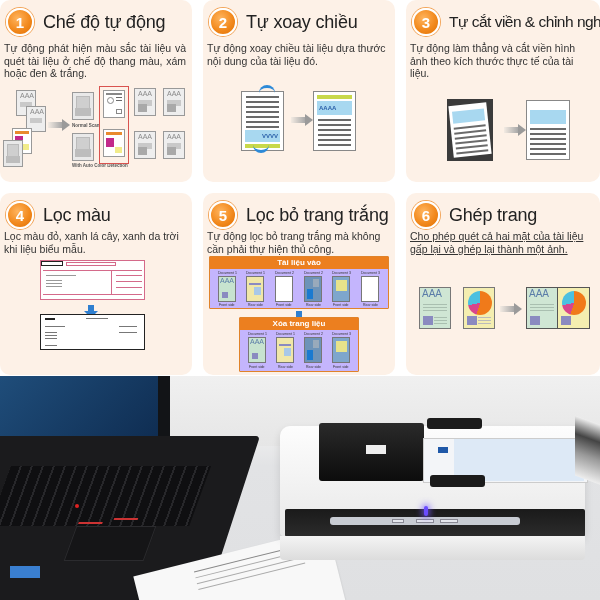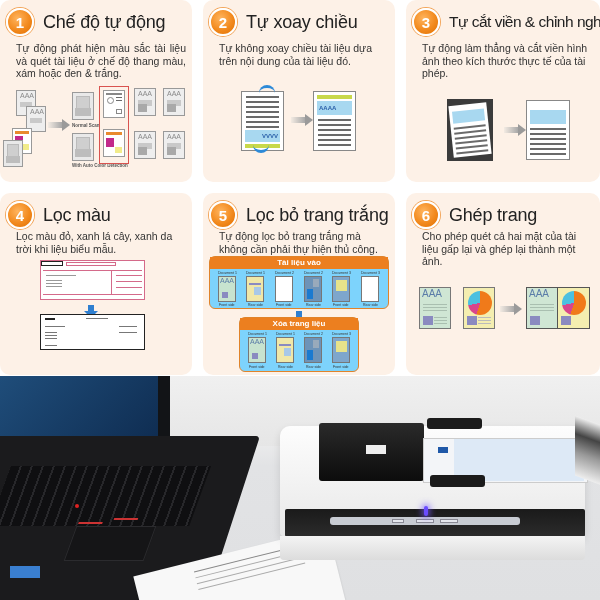--- a/index.html
+++ b/index.html
@@ -18,21 +18,21 @@
     background: radial-gradient(circle at 40% 35%, #ffb45e 0%, #f28a1e 55%, #e06e00 100%);
     border: 2px solid #fff;
     box-shadow: 0 0 0 1px #f2a55a;
     color: #fff; font-weight: bold; font-size: 15px;
     display: flex; align-items: center; justify-content: center;
     font-family: "Liberation Sans", sans-serif;
   }
   .title { margin-left: 9px; font-size: 18px; color: #222; font-family: "Liberation Sans", sans-serif; white-space: nowrap; letter-spacing: -0.2px; }
   .title.small { font-size: 15.5px; letter-spacing: -0.5px; }
   .desc {
-    position: absolute; left: 16px; right: 6px;
+    position: absolute; left: 4px; right: 6px;
     font-size: 10.5px; line-height: 12.5px; color: #333;
     font-family: "Liberation Sans", sans-serif;
   }
 
   
   .doc { position: absolute; background: #fff; border: 1px solid #888; }
   .lines { position: absolute; left: 4px; right: 4px; }
   .lines div { height: 2px; background: #6a6a6a; margin-bottom: 3px; }
 
   .arrow-right {
@@ -57,21 +57,21 @@
   .gray-doc .img { position: absolute; left: 3px; top: 3px; right: 3px; height: 55%; background: #cfcfcf; border: 1px solid #bbb; }
   .gray-doc .q { position: absolute; bottom: 3px; width: 44%; height: 30%; background: #bdbdbd; }
   .aaa-doc { position: absolute; background: #eee; border: 1px solid #999; }
   .aaa-doc .t { position: absolute; left: 3px; top: 1px; font-size: 9px; color: #8a8a8a; font-family: "Liberation Sans", sans-serif; }
   .aaa-doc .b1 { position: absolute; left: 3px; right: 3px; top: 14px; height: 6px; background: #c9c9c9; }
   .aaa-doc .b2 { position: absolute; left: 3px; width: 9px; bottom: 3px; height: 8px; background: #a9a9a9; }
 
   .tiny-cap { position: absolute; font-size: 4.5px; font-weight: bold; color: #555; font-family: "Liberation Sans", sans-serif; white-space: nowrap; }
 
   
-  .p5-box { position: absolute; border: 1px solid #e0832a; border-radius: 6px; background: #7dd3fc; }
+  .p5-box { position: absolute; border: 1px solid #e0832a; border-radius: 1px; background: #c4b5fd; }
   .p5-bar { position: absolute; left: 0; right: 0; top: 0; height: 12px; background: #ec7f1f; color: #fff; font-size: 8px; font-weight: bold; text-align: center; line-height: 12px; font-family: "Liberation Sans", sans-serif; }
   .p5-doc { position: absolute; width: 18px; height: 26px; border: 1px solid #777; }
   .p5-lbl { position: absolute; font-size: 3.5px; color: #333; white-space: nowrap; font-family: "Liberation Sans", sans-serif; }
 
   
   .photo { position: absolute; left: 0; top: 376px; width: 600px; height: 224px; overflow: hidden;
     background: linear-gradient(180deg, #e9e9e9 0%, #efefef 25%, #e2e3e5 40%, #dfe0e2 100%); }
 </style>
 </head>
 <body>
@@ -157,21 +157,21 @@
         <div class="b2"></div>
       </div>
   </div>
 </div>
 
 <div class="panel" style="left:203px;top:0;width:192px;height:182px;">
   <div class="panel-head">
     <div class="num">2</div>
     <div class="title">Tự xoay chiều</div>
   </div>
-  <div class="desc" style="top:42px;">Tự không xoay chiều tài liệu dựa trên nội dung của tài liệu đó.</div>
+  <div class="desc" style="top:42px;">Tự động xoay chiều tài liệu dựa thước nội dung của tài liệu đó.</div>
 
   <div>
     <div class="doc" style="left:38px;top:91px;width:43px;height:60px;">
       <div class="lines" style="top:4px;">
         <div></div>
           <div></div>
           <div></div>
           <div></div>
           <div></div>
           <div></div>
@@ -199,21 +199,21 @@
       </div>
     </div>
   </div>
 </div>
 
 <div class="panel" style="left:406px;top:0;width:194px;height:182px;">
   <div class="panel-head">
     <div class="num">3</div>
     <div class="title small">Tự cắt viền &amp; chỉnh nghiêng</div>
   </div>
-  <div class="desc" style="top:42px;">Tự động làm thẳng và cắt viền hình ảnh theo kích thước thực tế của tài phép.</div>
+  <div class="desc" style="top:42px;">Tự động làm thẳng và cắt viền hình ảnh theo kích thước thực tế của tài liệu.</div>
 
   <div>
     <div style="position:absolute;left:41px;top:99px;width:46px;height:62px;background:#3b3b3b;">
       <div style="position:absolute;left:4px;top:5px;width:38px;height:52px;background:#fff;transform:rotate(-6deg);">
         <div style="position:absolute;left:3px;right:3px;top:6px;height:12px;background:#a8d8f0"></div>
         <div class="lines" style="top:22px;left:3px;right:3px">
             <div></div>
             <div></div>
             <div></div>
             <div></div>
@@ -354,21 +354,21 @@
       <div class="p5-lbl" style="left:93px;top:47px;">Front side</div>
     </div>
   </div>
 </div>
 
 <div class="panel" style="left:406px;top:193px;width:194px;height:182px;">
   <div class="panel-head">
     <div class="num">6</div>
     <div class="title">Ghép trang</div>
   </div>
-  <div class="desc" style="top:37px;">Cho phép quét cả hai mặt của tài liệu gấp lại và ghép lại thành một ảnh.</div>
+  <div class="desc" style="top:37px;text-decoration:underline;">Cho phép quét cả hai mặt của tài liệu gấp lại và ghép lại thành một ảnh.</div>
 
   <div>
 
     <div style="position:absolute;left:13px;top:94px;width:32px;height:42px;background:#cfe6d4;border:1px solid #777;">
       <span style="position:absolute;left:2px;top:0;font-size:10px;color:#5a7ca8;font-family:'Liberation Sans',sans-serif;">AAA</span>
       <div style="position:absolute;left:3px;right:3px;top:16px;height:8px;background:repeating-linear-gradient(#a9bfb0 0 1px, transparent 1px 3px)"></div>
       <div style="position:absolute;left:3px;bottom:3px;width:10px;height:9px;background:#8a8ac0"></div>
       <div style="position:absolute;right:3px;bottom:4px;width:13px;height:7px;background:repeating-linear-gradient(#a9bfb0 0 1px, transparent 1px 3px)"></div>
     </div>
 

